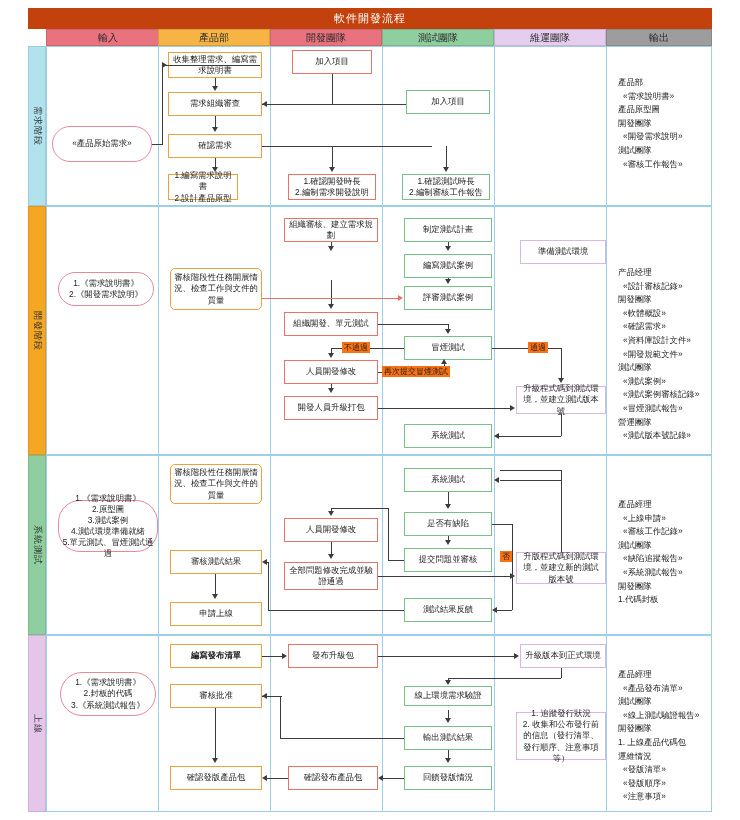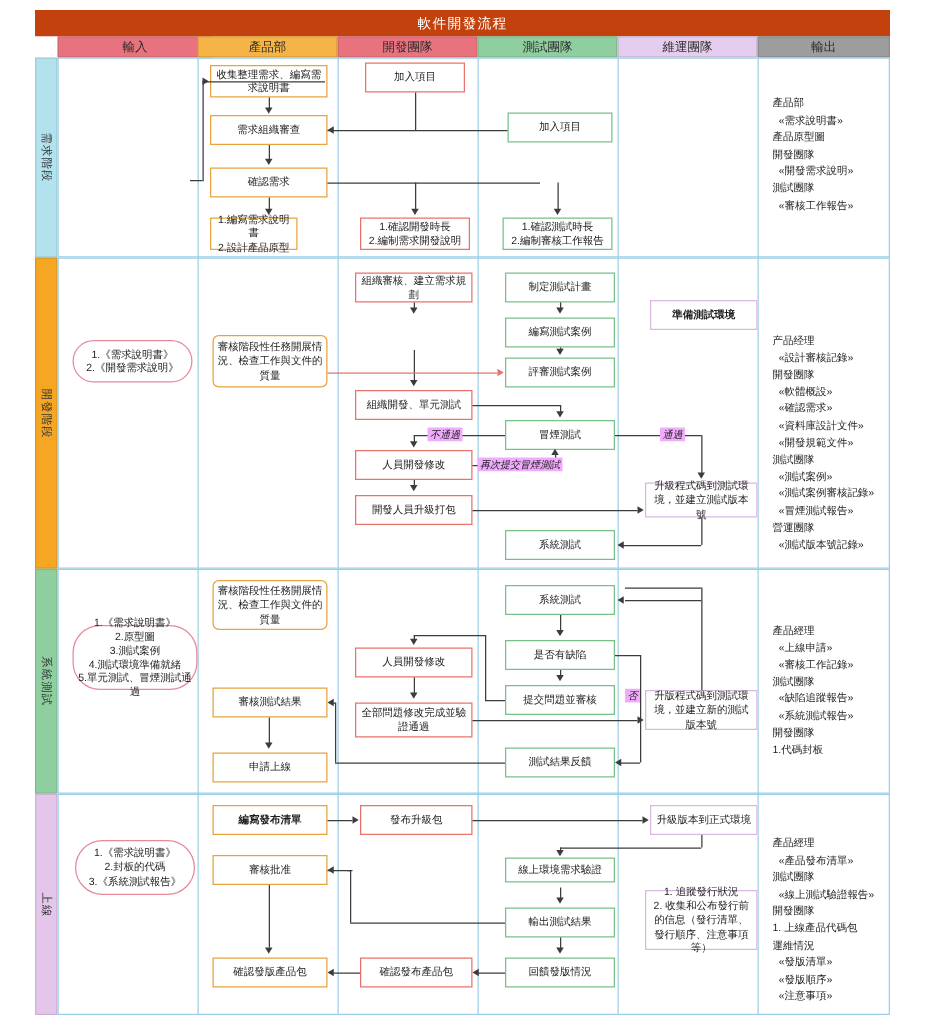--- a/index.html
+++ b/index.html
@@ -39,21 +39,21 @@
   .ln{position:absolute;background:#3c3c3c;}
   .ln.h{height:1px;}
   .ln.v{width:1px;}
   .ln.red{background:#e8736a;}
   .ar{position:absolute;width:0;height:0;}
   .ar.d{border-left:3.2px solid transparent;border-right:3.2px solid transparent;border-top:5px solid #3c3c3c;}
   .ar.u{border-left:3.2px solid transparent;border-right:3.2px solid transparent;border-bottom:5px solid #3c3c3c;}
   .ar.r{border-top:3.2px solid transparent;border-bottom:3.2px solid transparent;border-left:5px solid #3c3c3c;}
   .ar.l{border-top:3.2px solid transparent;border-bottom:3.2px solid transparent;border-right:5px solid #3c3c3c;}
   .ar.r.red{border-left-color:#e8736a;}
-  .lbl{position:absolute;font-size:8px;color:#1d1d1d;background:#f0abfc;padding:0 2px;white-space:nowrap;font-style:italic;}
+  .lbl{position:absolute;font-size:8px;color:#1d1d1d;background:#f97316;padding:0 2px;white-space:nowrap;}
 </style>
 </head>
 <body>
 
 <div id="page">
 
   <div class="title-bar">軟件開發流程</div>
 
   <div class="hdr" style="left:46px;width:124px;background:#e8737f;">輸入</div>
   <div class="hdr" style="left:158px;width:112px;background:#f5b445;">產品部</div>
@@ -79,20 +79,21 @@
   <div class="band" style="top:206px;height:249px;"></div>
   <div class="band" style="top:455px;height:180px;"></div>
   <div class="band" style="top:635px;height:177px;"></div>
 
   <div class="colsep" style="left:158px;top:46px;height:766px;"></div>
   <div class="colsep" style="left:270px;top:46px;height:766px;"></div>
   <div class="colsep" style="left:382px;top:46px;height:766px;"></div>
   <div class="colsep" style="left:494px;top:46px;height:766px;"></div>
   <div class="colsep" style="left:606px;top:46px;height:766px;"></div>
 
+  <div class="node n-pill" style="left:52px;top:126px;width:100px;height:36px;">«產品原始需求»</div>
 
   <div class="node n-orange" style="left:168px;top:52px;width:94px;height:26px;">收集整理需求、編寫需求說明書</div>
   <div class="node n-orange" style="left:168px;top:92px;width:94px;height:24px;">需求組織審查</div>
   <div class="node n-orange" style="left:168px;top:134px;width:94px;height:24px;">確認需求</div>
   <div class="node n-orange" style="left:168px;top:174px;width:70px;height:26px;white-space:pre-line;">1.編寫需求說明書
 2.設計產品原型</div>
 
   <div class="node n-red" style="left:292px;top:50px;width:80px;height:24px;">加入項目</div>
   <div class="node n-red" style="left:288px;top:174px;width:88px;height:26px;white-space:pre-line;">1.確認開發時長
 2.編制需求開發說明</div>
@@ -142,21 +143,21 @@
   <div class="node n-red" style="left:284px;top:312px;width:94px;height:24px;">組織開發、單元測試</div>
   <div class="node n-red" style="left:284px;top:360px;width:94px;height:24px;">人員開發修改</div>
   <div class="node n-red" style="left:284px;top:396px;width:94px;height:24px;">開發人員升級打包</div>
 
   <div class="node n-green" style="left:404px;top:218px;width:88px;height:24px;">制定測試計畫</div>
   <div class="node n-green" style="left:404px;top:254px;width:88px;height:24px;">編寫測試案例</div>
   <div class="node n-green" style="left:404px;top:286px;width:88px;height:24px;">評審測試案例</div>
   <div class="node n-green" style="left:404px;top:336px;width:88px;height:24px;">冒煙測試</div>
   <div class="node n-green" style="left:404px;top:424px;width:88px;height:24px;">系統測試</div>
 
-  <div class="node n-purple" style="left:520px;top:240px;width:86px;height:24px;font-weight:bold;">準備測試環境</div>
+  <div class="node n-purple" style="left:520px;top:240px;width:86px;height:24px;">準備測試環境</div>
   <div class="node n-purple" style="left:516px;top:386px;width:90px;height:28px;">升級程式碼到測試環境，並建立測試版本號</div>
 
   <div class="outblk" style="left:618px;top:266px;">
     <div>产品经理</div>
     <div class="ind">«設計審核記錄»</div>
     <div>開發團隊</div>
     <div class="ind">«軟體概設»</div>
     <div class="ind">«確認需求»</div>
     <div class="ind">«資料庫設計文件»</div>
     <div class="ind">«開發規範文件»</div>

